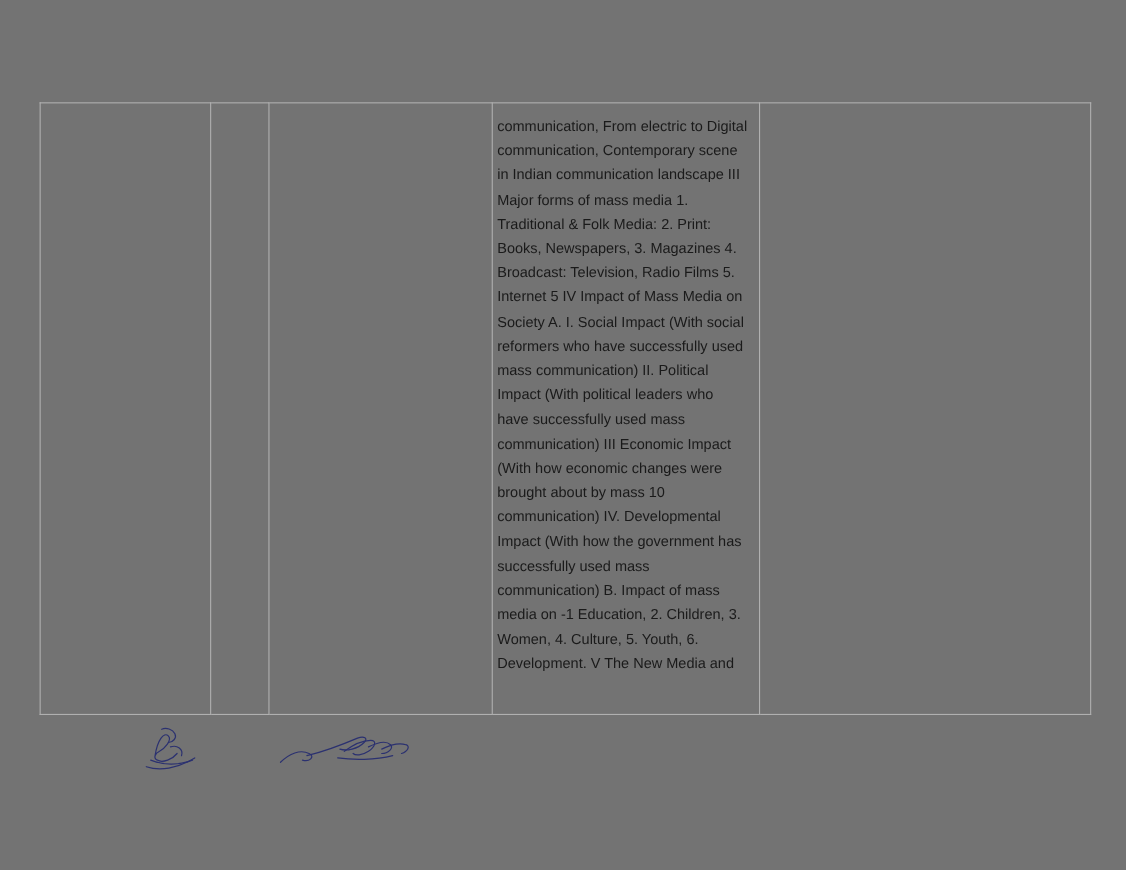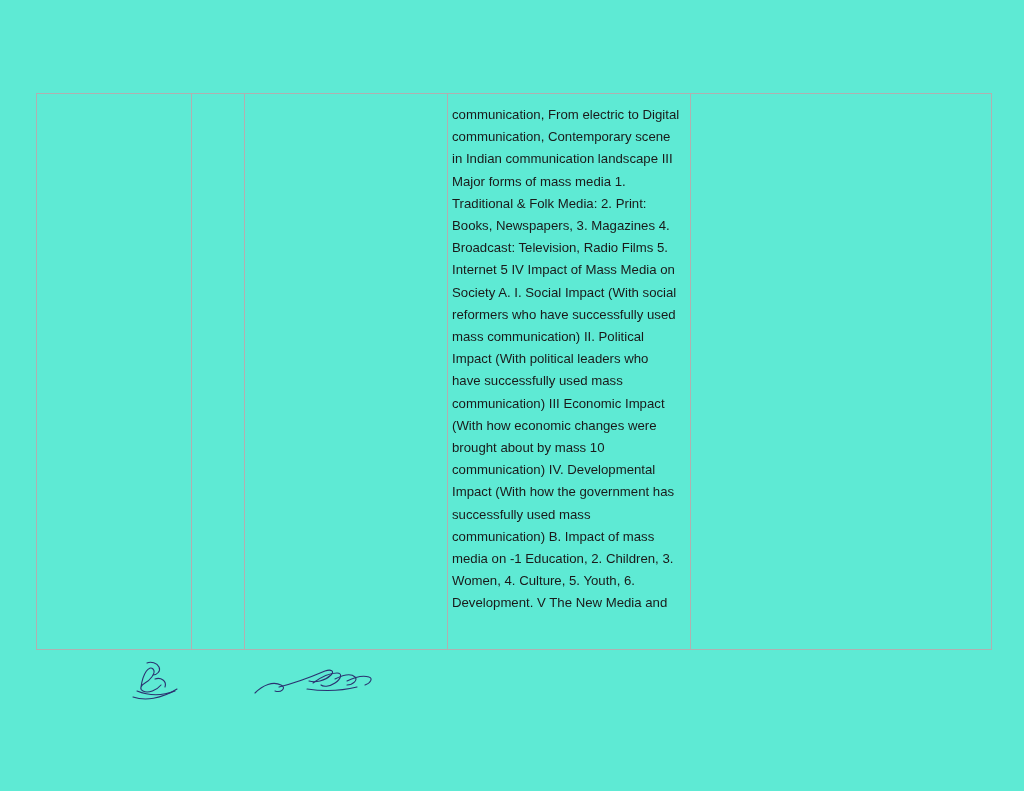--- a/index.html
+++ b/index.html
@@ -14,21 +14,21 @@
     position: relative;
     overflow: hidden;
   }
 
   .page {
     position: absolute;
     left: 0;
     top: 0;
     width: 1024px;
     height: 791px;
-    background: #5eead4;
+    background: #737373;
   }
 
   
   .doc-table {
     position: absolute;
     left: 36px;
     top: 93px;
     width: 950px;
     border-collapse: collapse;
     table-layout: fixed;

